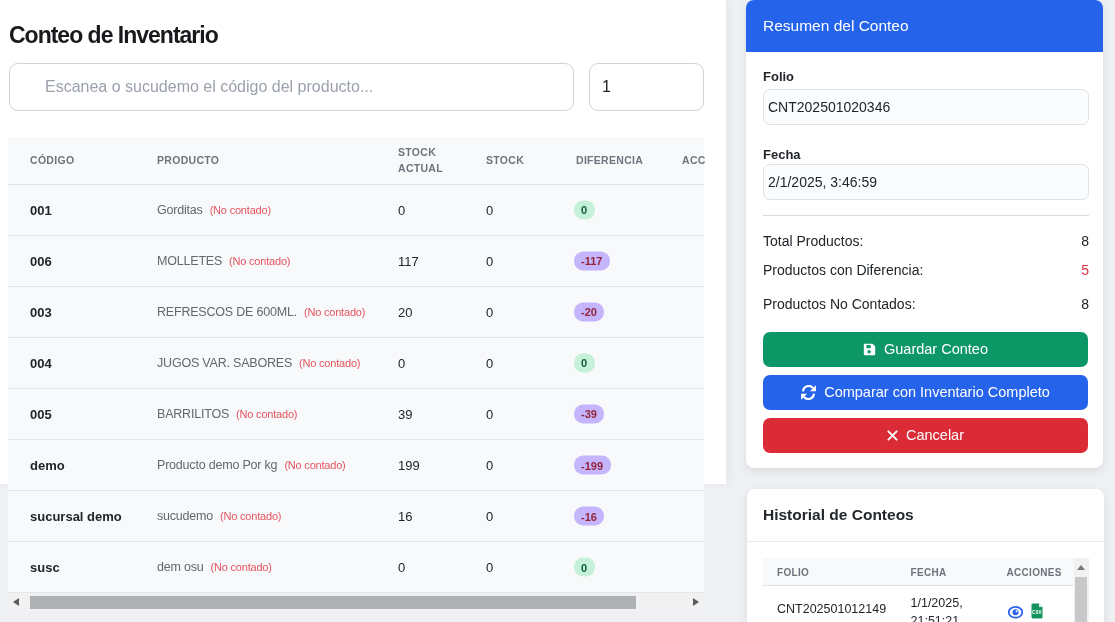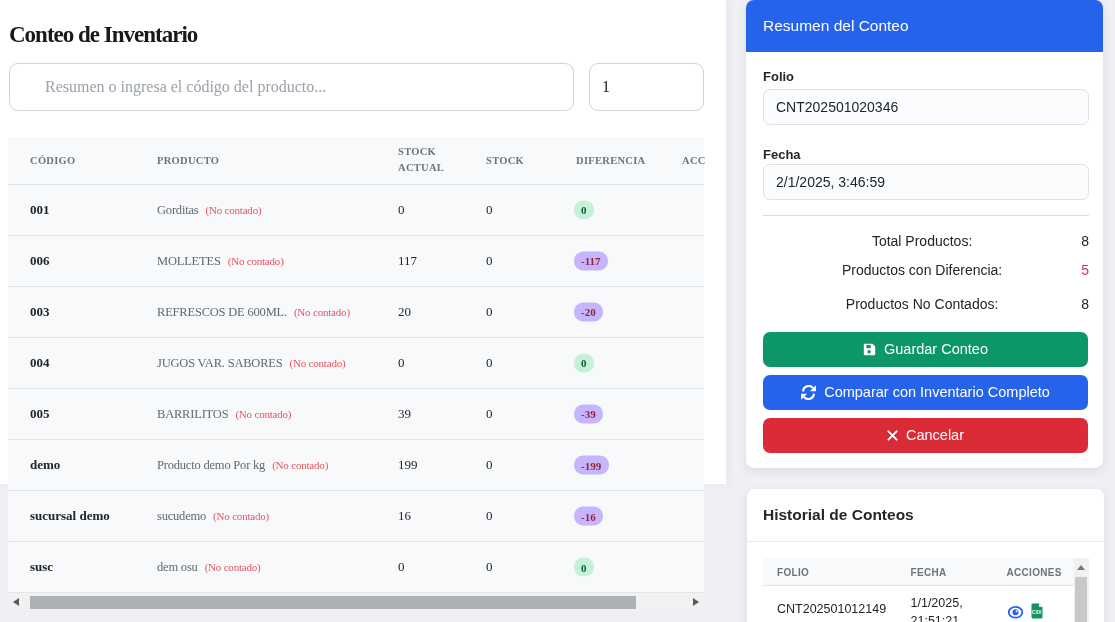--- a/index.html
+++ b/index.html
@@ -1,21 +1,21 @@
 <!DOCTYPE html>
 <html><head>
 <meta charset="utf-8">
 <style>
   * { margin:0; padding:0; box-sizing:border-box; }
   html,body { width:1115px; height:622px; overflow:hidden; }
   body { font-family:"Liberation Sans", sans-serif; background:#eef0f3; position:relative; }
   .abs { position:absolute; }
 
   
-  #left { left:0; top:0; width:726px; height:484px; background:#fff; box-shadow:3px 0 8px rgba(0,0,0,.05);font-family:Liberation Serif, serif; }
+  #left { left:0; top:0; width:726px; height:484px; background:#fff; box-shadow:3px 0 8px rgba(0,0,0,.05); }
   #title { left:9px; top:22px; font-size:23px; font-weight:bold; color:#17191c; letter-spacing:-1px; }
   .biginput { top:63px; height:48px; border:1px solid #ced4da; border-radius:9px; background:#fff; font-size:16px; }
   #search { left:9px; width:565px; padding-left:35px; color:#9aa1ac; line-height:46px; }
   #qty { left:589px; width:115px; padding-left:12px; line-height:46px; color:#212529; }
 
   
   #tablewrap { left:8px; top:136.5px; width:696px; background:#f8f9fa; }
   .thead { position:relative; height:48px; border-bottom:1px solid #dfe3e7; }
   .th { position:absolute; font-size:10.5px; font-weight:bold; color:#6c757d; letter-spacing:.3px; top:50%; transform:translateY(-50%); }
   .trow { position:relative; height:51.1px; border-bottom:1px solid #e4e7ea; }
@@ -30,44 +30,44 @@
   
   #hscroll { left:8px; top:594px; width:696px; height:17px; background:#f1f1f1; }
   .arr { position:absolute; width:0; height:0; }
   #hthumb { position:absolute; left:22px; top:2px; width:606px; height:13px; background:#aeb1b4; }
 
   
   .card { background:#fff; border-radius:8px; box-shadow:0 3px 10px rgba(0,0,0,.09); }
   #card1 { left:746px; top:0; width:357px; height:468px; }
   #c1head { left:0; top:0; width:100%; height:52px; background:#2563eb; border-radius:8px 8px 0 0; color:#fff; font-size:15.5px; font-weight:normal; line-height:52px; padding-left:17px; position:absolute; }
   .flabel { left:763px; font-size:13px; font-weight:bold; color:#23272b; }
-  .finput { left:763px; width:325.5px; height:36px; border:1px solid #dee2e6; border-radius:7px; background:#fbfcfd; font-size:14px; color:#212529; line-height:34px; padding-left:12px; }
+  .finput { left:763px; width:325.5px; height:36px; border:1px solid #dee2e6; border-radius:7px; background:#fbfcfd; font-size:14px; color:#212529; line-height:34px; padding-left:4px; }
   #hr1 { left:763px; top:214.5px; width:326px; height:1px; background:#d9dde3; }
-  .totrow { left:763px; width:326px; font-size:14px; color:#212529;text-align:center; }
+  .totrow { left:763px; width:326px; font-size:14px; color:#212529; }
   .totrow .val { float:right; }
   .btn { left:763px; width:325px; height:35px; border-radius:7px; color:#fff; font-size:14.5px; display:flex; align-items:center; justify-content:center; gap:8px; }
   #btn-save { top:331.5px; background:#0d9766; }
   #btn-comp { top:374.5px; background:#2563eb; }
   #btn-canc { top:417.5px; background:#da2b36; }
 
   
   #card2 { left:747px; top:489px; width:357px; height:200px; }
   #c2title { left:763px; top:506px; font-size:15.5px; font-weight:bold; color:#23272b; }
   #c2border { left:747px; top:541px; width:357px; height:1px; background:#e7eaec; }
   #h-thead { left:763px; top:557.5px; width:310.5px; height:28px; background:#f8f9fa; border-bottom:1px solid #dfe3e7; }
   .hth { position:absolute; font-size:10px; font-weight:bold; color:#6c757d; letter-spacing:.3px; top:53%; transform:translateY(-50%); }
   #vscroll { left:1073.5px; top:557.5px; width:15px; height:64.5px; background:#f1f1f1; }
   #vthumb { position:absolute; left:1.5px; top:19px; width:12px; height:46px; background:#c6c8ca; }
 </style>
 </head>
 <body>
 
 <div id="left" class="abs">
   <div id="title" class="abs">Conteo de Inventario</div>
-  <div id="search" class="abs biginput">Resumen o ingresa el código del producto...</div>
+  <div id="search" class="abs biginput">Escanea o sucudemo el código del producto...</div>
   <div id="qty" class="abs biginput">1</div>
 
   <div id="tablewrap" class="abs">
     <div class="thead">
       <span class="th" style="left:22px">CÓDIGO</span>
       <span class="th" style="left:149px">PRODUCTO</span>
       <span class="th" style="left:390px; line-height:16px; white-space:pre">STOCK
 ACTUAL</span>
       <span class="th" style="left:478px">STOCK</span>
       <span class="th" style="left:568px">DIFERENCIA</span>

